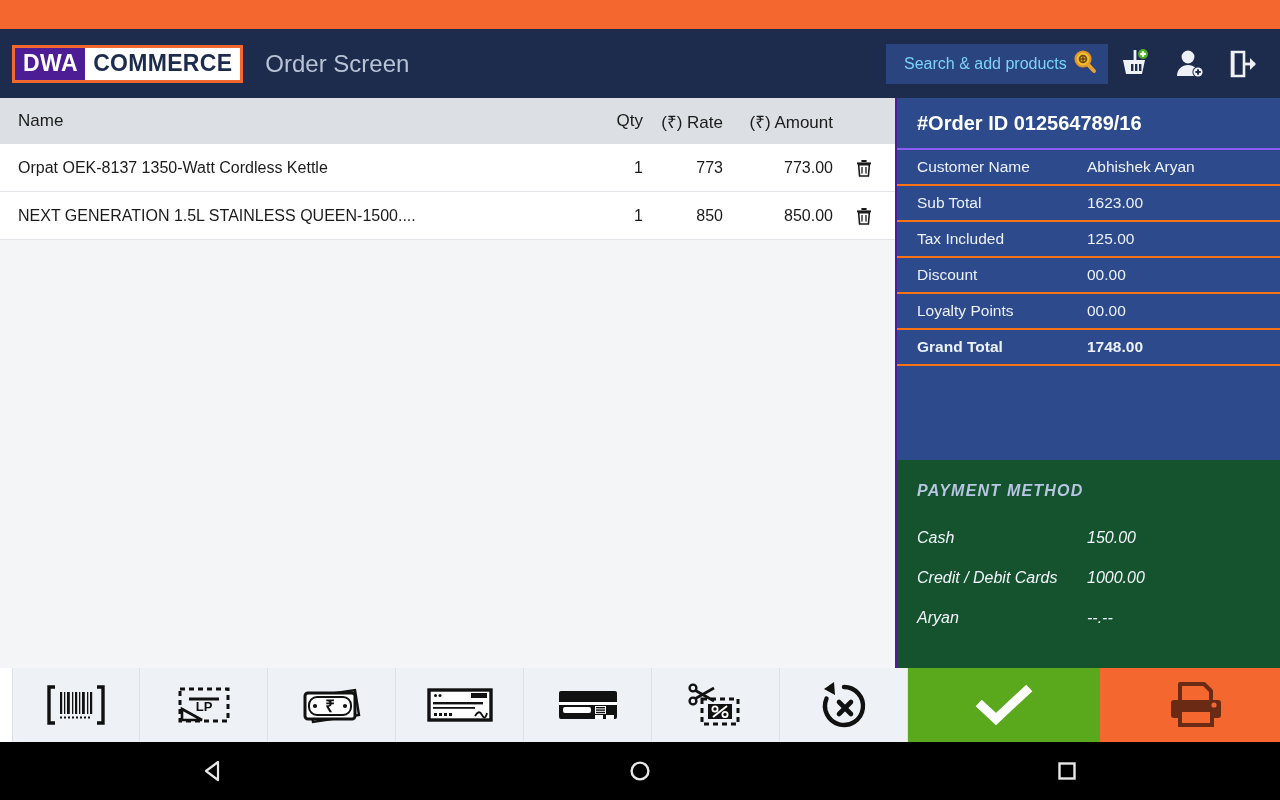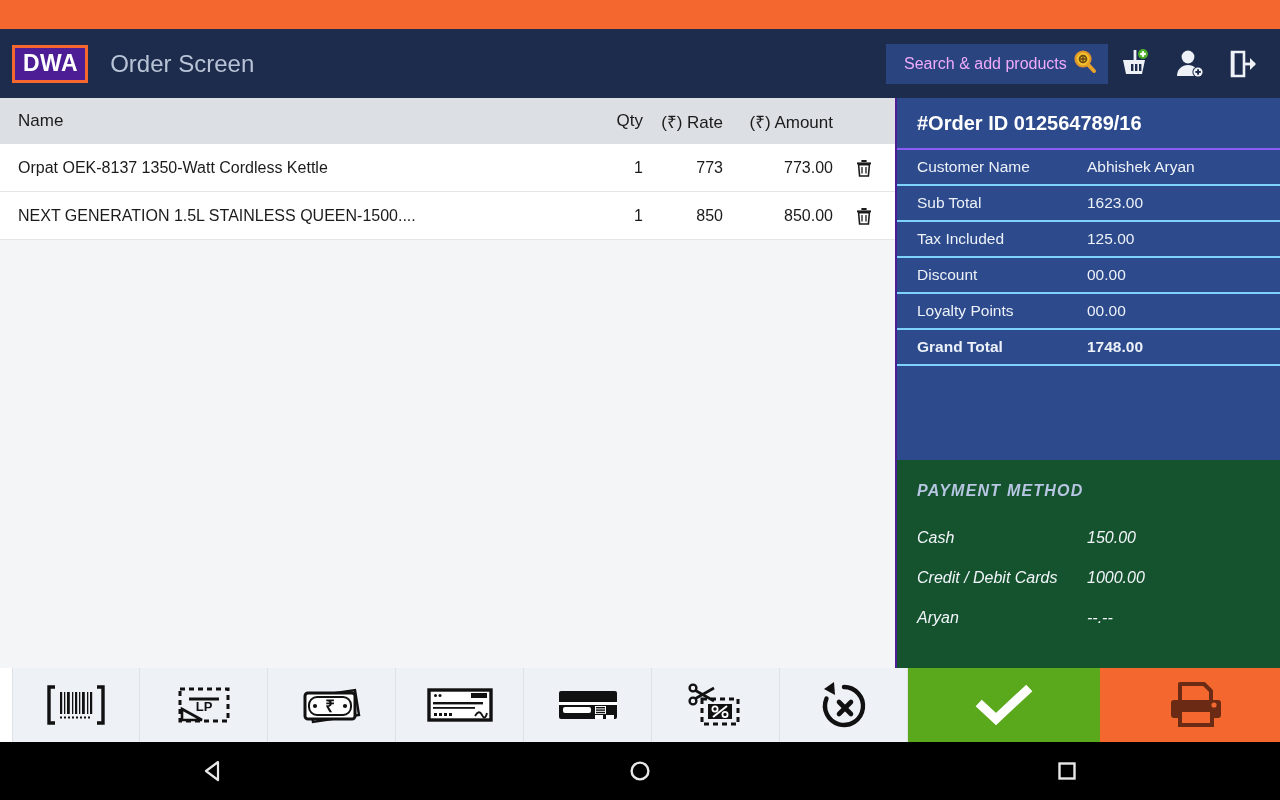--- a/index.html
+++ b/index.html
@@ -51,21 +51,21 @@
   .header-right {
     margin-left: auto; display: flex; align-items: center; gap: 0;
   }
   .search-box {
     width: 222px; height: 40px;
     background: #2a4480;
     display: flex; align-items: center; justify-content: space-between;
     padding: 0 10px 0 18px;
     cursor: text;
   }
-  .search-box .placeholder { color: #f0abfc; font-size: 16px; }
+  .search-box .placeholder { color: #7dd3fc; font-size: 16px; }
   .hdr-icon {
     width: 54px; height: 54px;
     display: flex; align-items: center; justify-content: center;
     cursor: pointer;
   }
   .hdr-icon:first-of-type { margin-left: 16px; }
 
   
   .table-area {
     position: absolute; top: 98px; left: 0;
@@ -99,21 +99,21 @@
     background: #2c4a8c;
   }
   .order-id {
     height: 52px; display: flex; align-items: center;
     padding-left: 20px;
     color: #ffffff; font-size: 20px; font-weight: bold;
     border-bottom: 2px solid #8b5cf6;
   }
   .sum-row {
     height: 36px; display: flex; align-items: center;
-    border-bottom: 2px solid #7dd3fc;
+    border-bottom: 2px solid #f97316;
     font-size: 15.5px; color: #edf1f8;
   }
   .sum-row .k { width: 190px; padding-left: 20px; }
   .sum-row .v { flex: 1; }
   .sum-row.bold .k, .sum-row.bold .v { font-weight: bold; }
 
   .pay-section {
     position: absolute; top: 460px; left: 897px;
     width: 416px; height: 208px;
     background: #14532d;
@@ -169,20 +169,21 @@
 </head>
 <body>
 
 <div id="app">
 
   <div class="status-bar"></div>
 
   <div class="header">
     <div class="logo">
       <div class="logo-dwa">DWA</div>
+      <div class="logo-commerce">COMMERCE</div>
     </div>
     <div class="screen-title">Order Screen</div>
 
     <div class="header-right">
 
       <div class="search-box">
         <span class="placeholder">Search &amp; add products</span>
         <span>
           <svg width="26" height="26" viewBox="0 0 26 26">
             <circle cx="11" cy="10" r="7.5" fill="#f2c12e" stroke="#e0952a" stroke-width="2.2"></circle>

